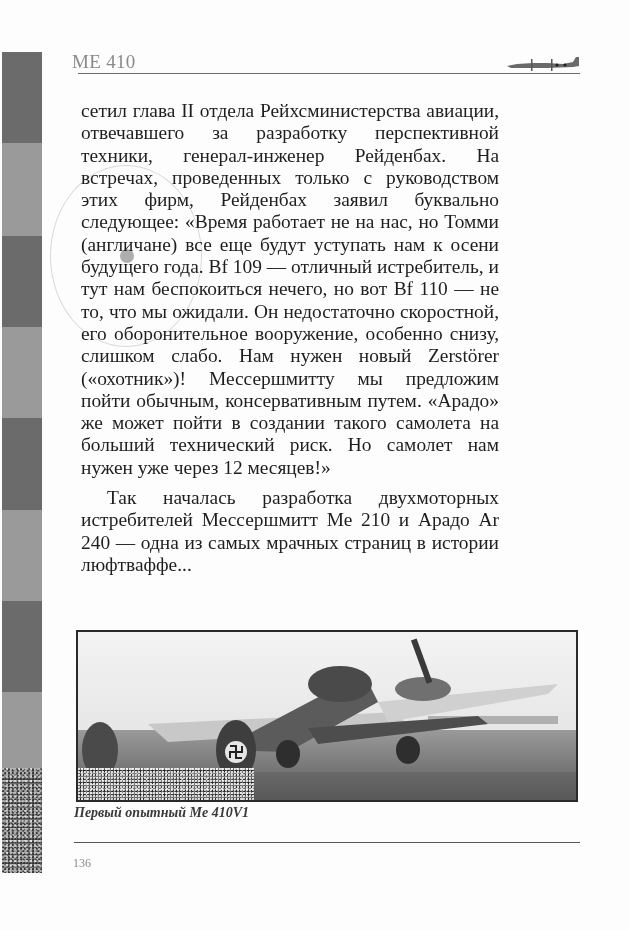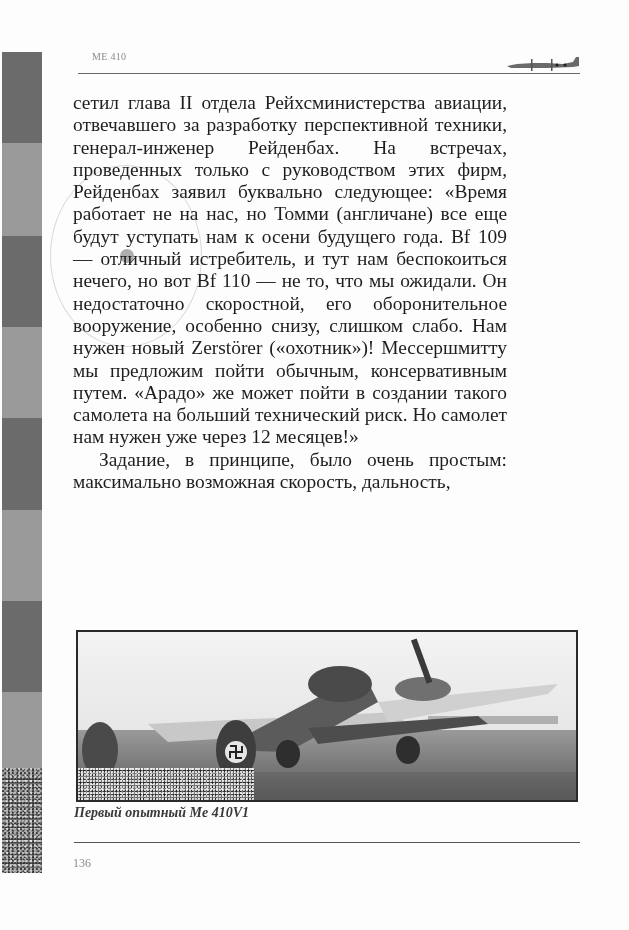--- a/index.html
+++ b/index.html
@@ -15,33 +15,33 @@
     background-color: #6a6a6a;
     background-image:
       radial-gradient(circle at 20% 30%, rgba(255,255,255,.55) 0 1px, transparent 1.5px),
       radial-gradient(circle at 70% 60%, rgba(255,255,255,.5) 0 1px, transparent 1.5px),
       radial-gradient(circle at 40% 80%, rgba(0,0,0,.5) 0 1px, transparent 1.5px),
       radial-gradient(circle at 85% 15%, rgba(255,255,255,.45) 0 1px, transparent 1.5px);
     background-size: 4px 4px, 5px 5px, 3px 3px, 6px 6px;
   }
 
   .running-head {
-    position: absolute; left: 92px; top: 51px;
-    font-family: "Liberation Serif", serif; font-size: 10px; letter-spacing: .3px;
+    position: absolute; left: 72px; top: 51px;
+    font-family: "Liberation Serif", serif; font-size: 19px; letter-spacing: .3px;
     color: #8a8a8a;
   }
   .head-rule { position: absolute; left: 78px; top: 73px; width: 502px; height: 1px; background: #6b6b6b; }
   .head-plane { position: absolute; left: 503px; top: 54px; width: 82px; height: 20px; }
 
   .body-text {
     position: absolute; left: 73px; top: 92px; width: 434px;
     font-family: "Liberation Serif", serif; font-size: 19.4px; line-height: 22.3px;
     text-align: justify; color: #1e1e1e;
   }
-  .body-text p { margin: 0; text-indent: 0; }
+  .body-text p { margin: 8px; text-indent: 0; }
   .body-text p.indent { text-indent: 26px; }
 
   .photo-frame {
     position: absolute; left: 76px; top: 630px; width: 498px; height: 168px;
     border: 2px solid #2a2a2a; overflow: hidden; background: #efefef;
   }
   .photo-frame svg { display: block; }
   .photo-noise {
     position: absolute; left: 0; bottom: 0; width: 176px; height: 32px;
     background-color: #7a7a7a;
@@ -93,21 +93,21 @@
   <rect x="48" y="5" width="1.5" height="12" fill="#555"></rect>
   <circle cx="54" cy="11" r="1.6" fill="#222"></circle>
   <circle cx="62" cy="11" r="1.6" fill="#222"></circle>
 </svg>
 
 <div class="scan-circle"></div>
 <div class="scan-dot"></div>
 
 <div class="body-text">
   <p>сетил глава II отдела Рейхсминистерства авиации, отвечавшего за разработку перспективной техники, генерал-инженер Рейденбах. На встречах, проведенных только с руководством этих фирм, Рейденбах заявил буквально следующее: «Время работает не на нас, но Томми (англичане) все еще будут уступать нам к осени будущего года. Bf 109 — отличный истребитель, и тут нам беспокоиться нечего, но вот Bf 110 — не то, что мы ожидали. Он недостаточно скоростной, его оборонительное вооружение, особенно снизу, слишком слабо. Нам нужен новый Zerstörer («охотник»)! Мессершмитту мы предложим пойти обычным, консервативным путем. «Арадо» же может пойти в создании такого самолета на больший технический риск. Но самолет нам нужен уже через 12 месяцев!»</p>
-  <p class="indent">Задание, в принципе, было очень простым: максимально возможная скорость, дальность,</p>
+  <p class="indent">Так началась разработка двухмоторных истребителей Мессершмитт Ме 210 и Арадо Ar 240 — одна из самых мрачных страниц в истории люфтваффе...</p>
 </div>
 
 <div class="photo-frame">
   <svg width="498" height="168" viewBox="0 0 498 168">
     <defs>
       <linearGradient id="sky" x1="0" y1="0" x2="0" y2="1">
         <stop offset="0" stop-color="#f3f3f3"></stop>
         <stop offset="1" stop-color="#dedede"></stop>
       </linearGradient>
       <linearGradient id="grass" x1="0" y1="0" x2="0" y2="1">

